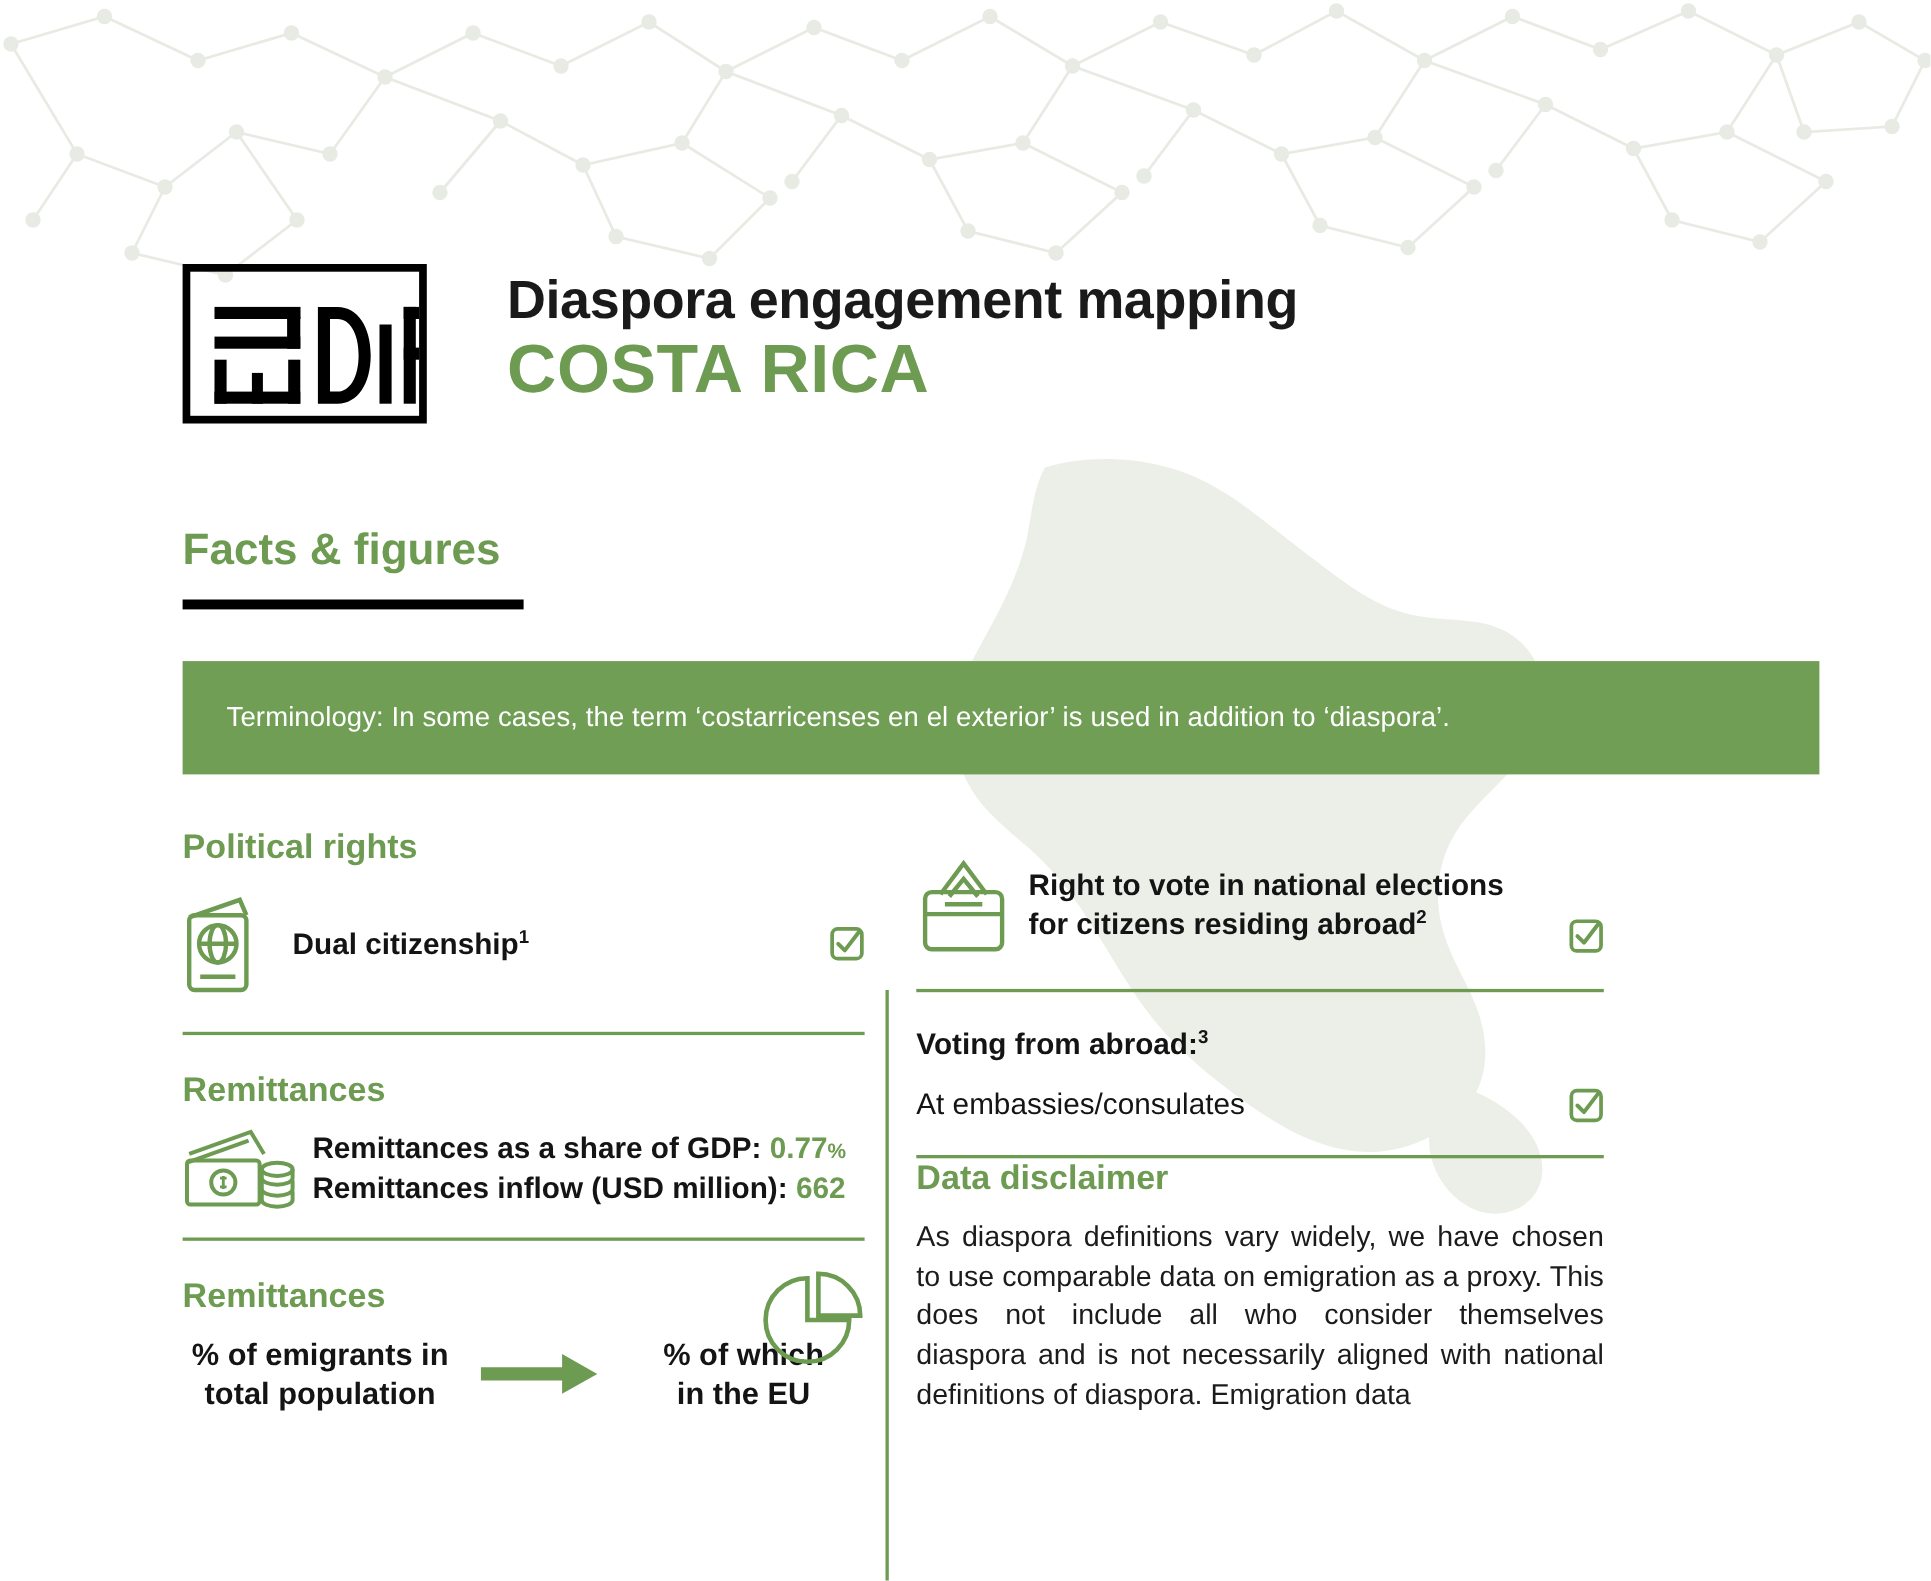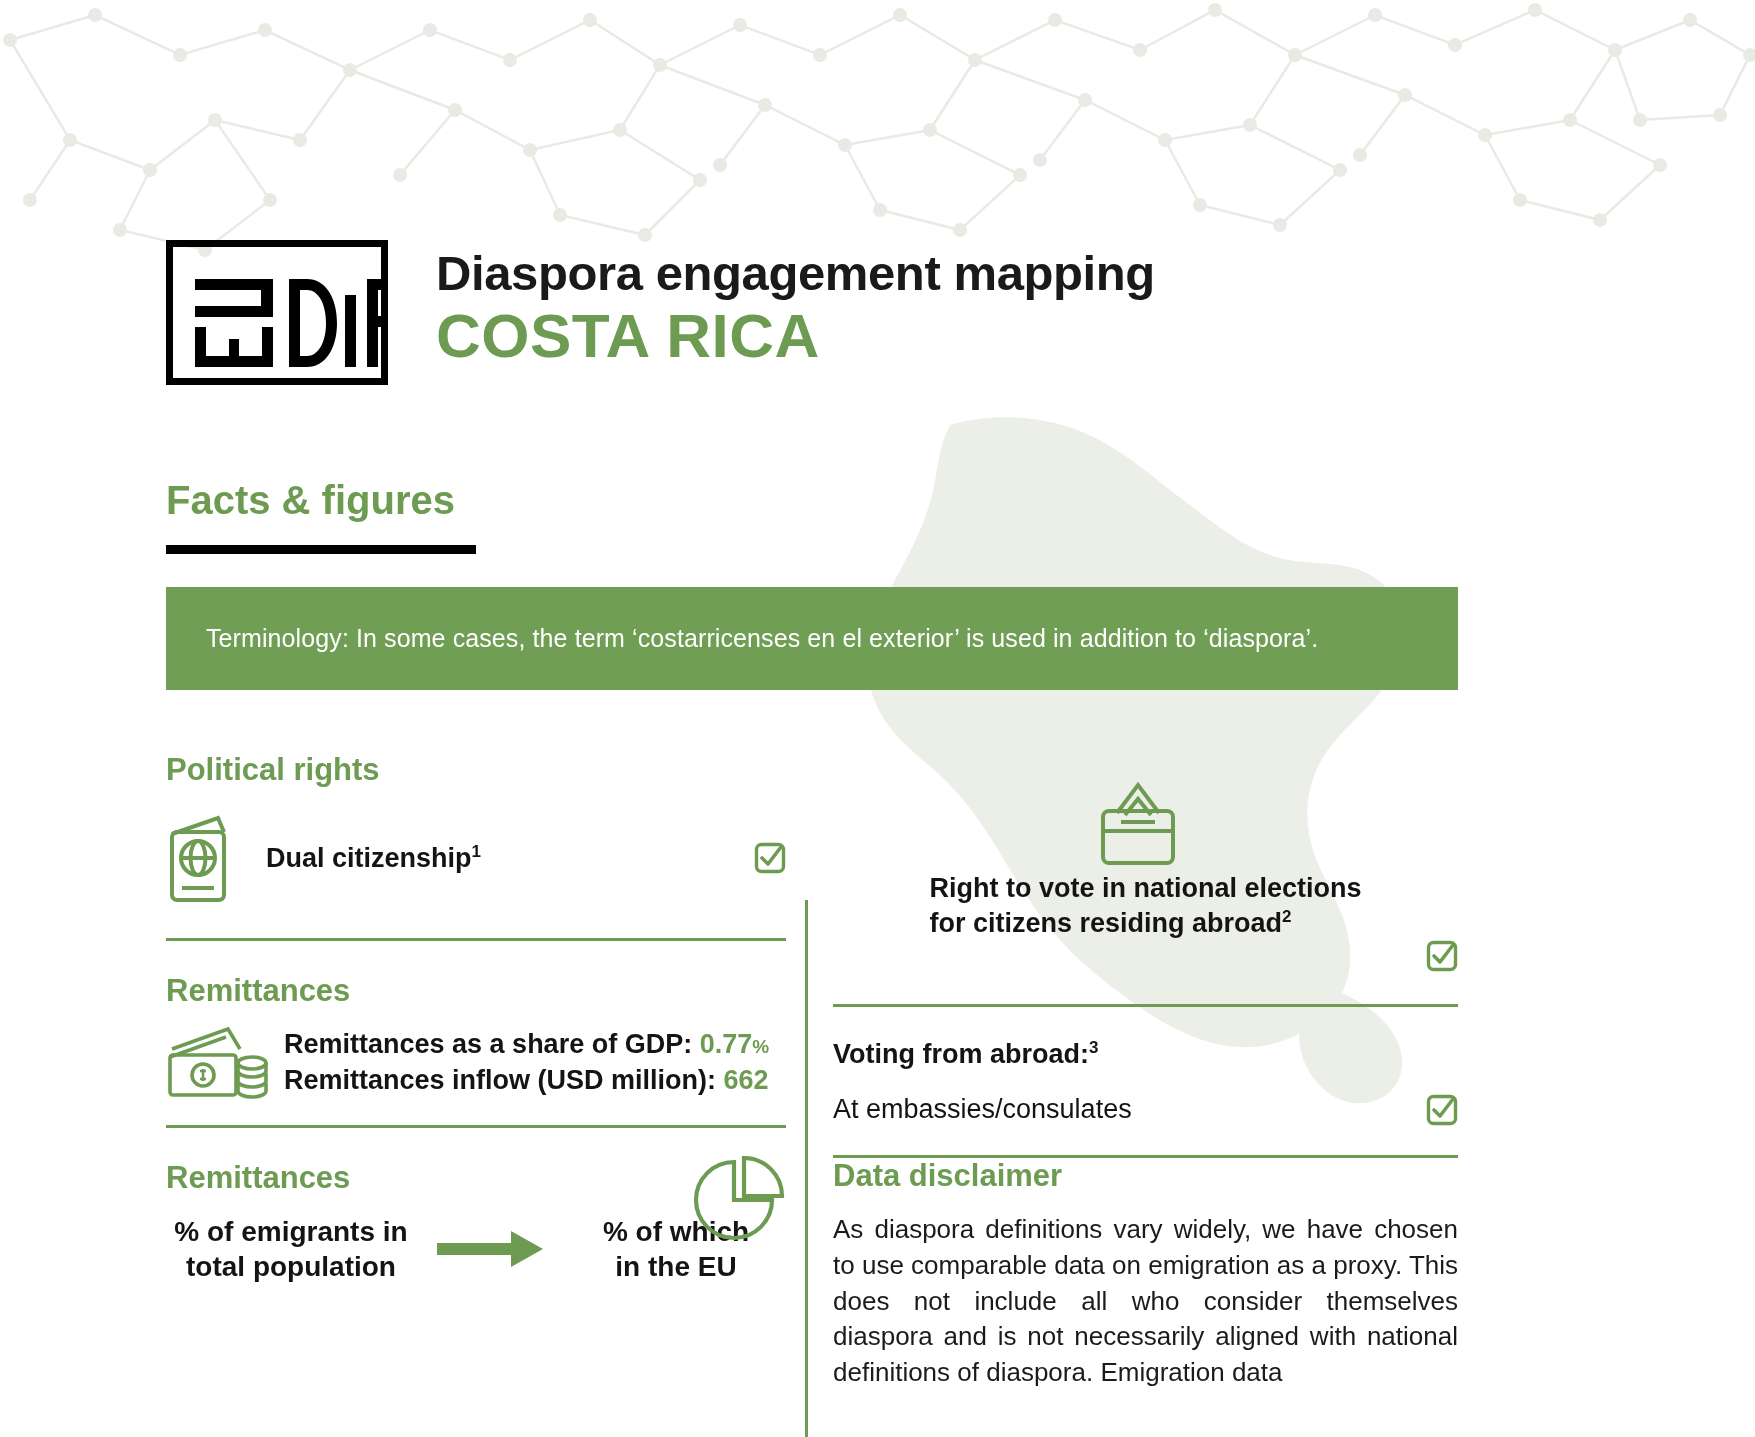--- a/index.html
+++ b/index.html
@@ -24,21 +24,21 @@
     pointer-events:none;
   }
 
   
   .header{position:absolute;left:166px;top:240px;display:flex;align-items:flex-start;}
   .logo-box{
     width:222px;height:145px;border:7px solid #000;
     box-sizing:border-box;position:relative;flex:0 0 auto;
   }
   .logo-svg{position:absolute;left:0;top:0;}
-  .title-wrap{margin-left:48px;padding-top:8px;}
+  .title-wrap{margin-left:73px;padding-top:8px;}
   .title-main{
     font-size:49px;font-weight:bold;color:#1a1a1a;
     letter-spacing:-0.4px;line-height:1.05;
     font-family:"Liberation Sans", sans-serif;
   }
   .title-country{
     font-size:62px;font-weight:bold;color:#6d9b51;
     letter-spacing:0.5px;line-height:1.12;margin-top:2px;
   }
 
@@ -46,21 +46,21 @@
   .ff-title{
     position:absolute;left:166px;top:478px;
     font-size:40px;font-weight:bold;color:#6d9b51;
   }
   .ff-rule{
     position:absolute;left:166px;top:545px;width:310px;height:9px;background:#000;
   }
 
   
   .term-banner{
-    position:absolute;left:166px;top:587px;width:1292px;height:103px;
+    position:absolute;left:166px;top:601px;width:1488px;height:103px;
     background:#709e54;
     display:flex;align-items:center;
   }
   .term-text{
     color:#ffffff;font-size:25px;font-weight:300;
     padding-left:40px;padding-right:28px;letter-spacing:0.1px;
   }
 
   
   .col-left{position:absolute;left:166px;top:752px;width:620px;}
@@ -335,21 +335,21 @@
         <div class="emig-col" style="width:220px;text-align:center;">
           <div>% of which</div>
           <div>in the EU</div>
         </div>
       </div>
     </div>
   </div>
 
   <div class="col-right">
 
-    <div class="row" style="align-items:center;flex-direction:column;">
+    <div class="row" style="align-items:center;">
       <div class="icon-cell" style="width:102px;">
         <svg width="86" height="96" viewBox="0 0 86 96">
           <g fill="none" stroke="#6d9b51" stroke-width="4">
             <path d="M22 38 L43 10 L64 38"></path>
             <path d="M30 40 L43 24 L56 40"></path>
             <rect x="8" y="36" width="70" height="52" rx="6"></rect>
             <line x1="8" y1="56" x2="78" y2="56"></line>
             <line x1="26" y1="47" x2="60" y2="47"></line>
           </g>
         </svg>

